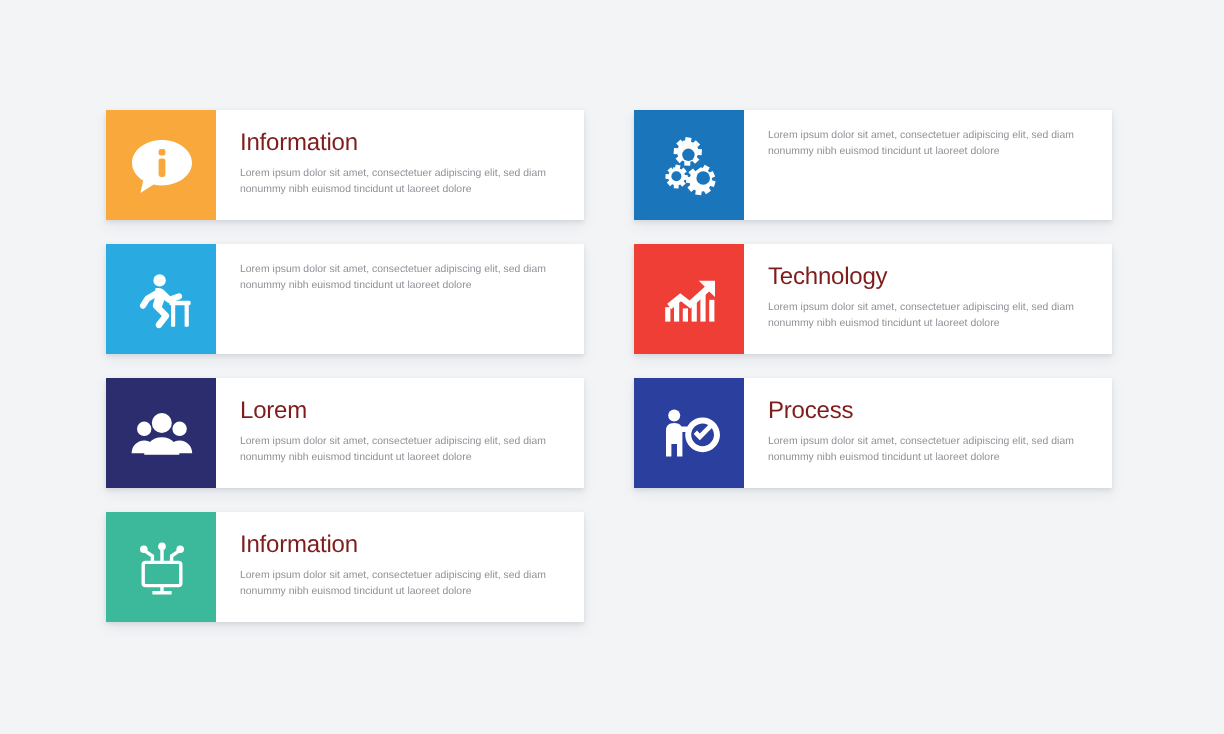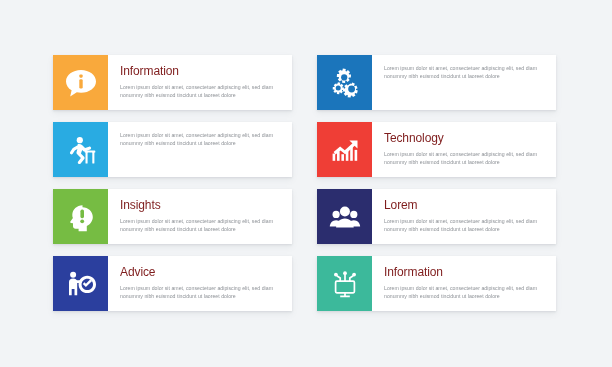--- a/index.html
+++ b/index.html
@@ -148,35 +148,20 @@
             </g>
           </svg>
         </span>
       </div>
       <div class="card-body">
         <div class="card-title">Technology</div>
         <div class="card-desc">Lorem ipsum dolor sit amet, consectetuer adipiscing elit, sed diam nonummy nibh euismod tincidunt ut laoreet dolore</div>
       </div>
     </div>
 
-    <div class="card">
-      <div class="tile" style="background:#76bc43;">
-        <span>
-          <svg width="34" height="32" viewBox="0 0 34 32">
-            <path d="M18.5 4.3c-5.6 0-10.2 4.3-10.2 9.6 0 1.1.2 2.2.6 3.2l-2.5 3.4c-.4.5-.1 1.3.6 1.4l2 .3v3.1c0 1.3 1.1 2.4 2.5 2.4h3.1v2.6h8.2v-5.3c3.6-1.6 6-5 6-8.9 0-5.5-4.6-9.8-10.3-9.8z" fill="#ffffff"></path>
-            <rect x="16.4" y="8.6" width="3.6" height="8.6" rx="1.6" fill="#76bc43"></rect>
-            <circle cx="18.2" cy="20.3" r="1.9" fill="#76bc43"></circle>
-          </svg>
-        </span>
-      </div>
-      <div class="card-body">
-        <div class="card-title">Insights</div>
-        <div class="card-desc">Lorem ipsum dolor sit amet, consectetuer adipiscing elit, sed diam nonummy nibh euismod tincidunt ut laoreet dolore</div>
-      </div>
-    </div>
 
     <div class="card">
       <div class="tile" style="background:#2b2d6e;">
         <span>
           <svg width="34" height="32" viewBox="0 0 34 32">
             <g fill="#ffffff">
               <circle cx="8.1" cy="13.4" r="3.6"></circle>
               <path d="M1.8 25.6c0-3.6 2.8-6.4 6.3-6.4s6.3 2.8 6.3 6.4H1.8z"></path>
               <circle cx="25.8" cy="13.4" r="3.6"></circle>
               <path d="M19.5 25.6c0-3.6 2.8-6.4 6.3-6.4s6.3 2.8 6.3 6.4H19.5z"></path>
@@ -200,21 +185,21 @@
               <circle cx="9.1" cy="6.7" r="3"></circle>
               <path d="M9.1 10.5c-2.6 0-4.1 1.4-4.1 3.6v13.2h2.7v-6.3h2.8v6.3h2.7V14.1c0-2.2-1.5-3.6-4.1-3.6z"></path>
               <rect x="10.5" y="12.3" width="7.4" height="2.7" rx="1.3"></rect>
               <path d="M23.3 7.7c-4.8 0-8.7 3.9-8.7 8.7s3.9 8.7 8.7 8.7 8.7-3.9 8.7-8.7-3.9-8.7-8.7-8.7zm0 3c3.2 0 5.7 2.6 5.7 5.7s-2.6 5.7-5.7 5.7-5.7-2.6-5.7-5.7 2.6-5.7 5.7-5.7z"></path>
               <path d="M21.9 19.1l-3.1-3.1 1.7-1.7 1.4 1.4 4.5-4.5 1.7 1.7z"></path>
             </g>
           </svg>
         </span>
       </div>
       <div class="card-body">
-        <div class="card-title">Advice</div>
+        <div class="card-title">Process</div>
         <div class="card-desc">Lorem ipsum dolor sit amet, consectetuer adipiscing elit, sed diam nonummy nibh euismod tincidunt ut laoreet dolore</div>
       </div>
     </div>
 
     <div class="card">
       <div class="tile" style="background:#3cb99b;">
         <span>
           <svg width="34" height="32" viewBox="0 0 34 32">
             <g fill="none" stroke="#ffffff" stroke-width="1.7">
               <rect x="7.6" y="13.2" width="18.8" height="11.6" rx="1.2"></rect>

